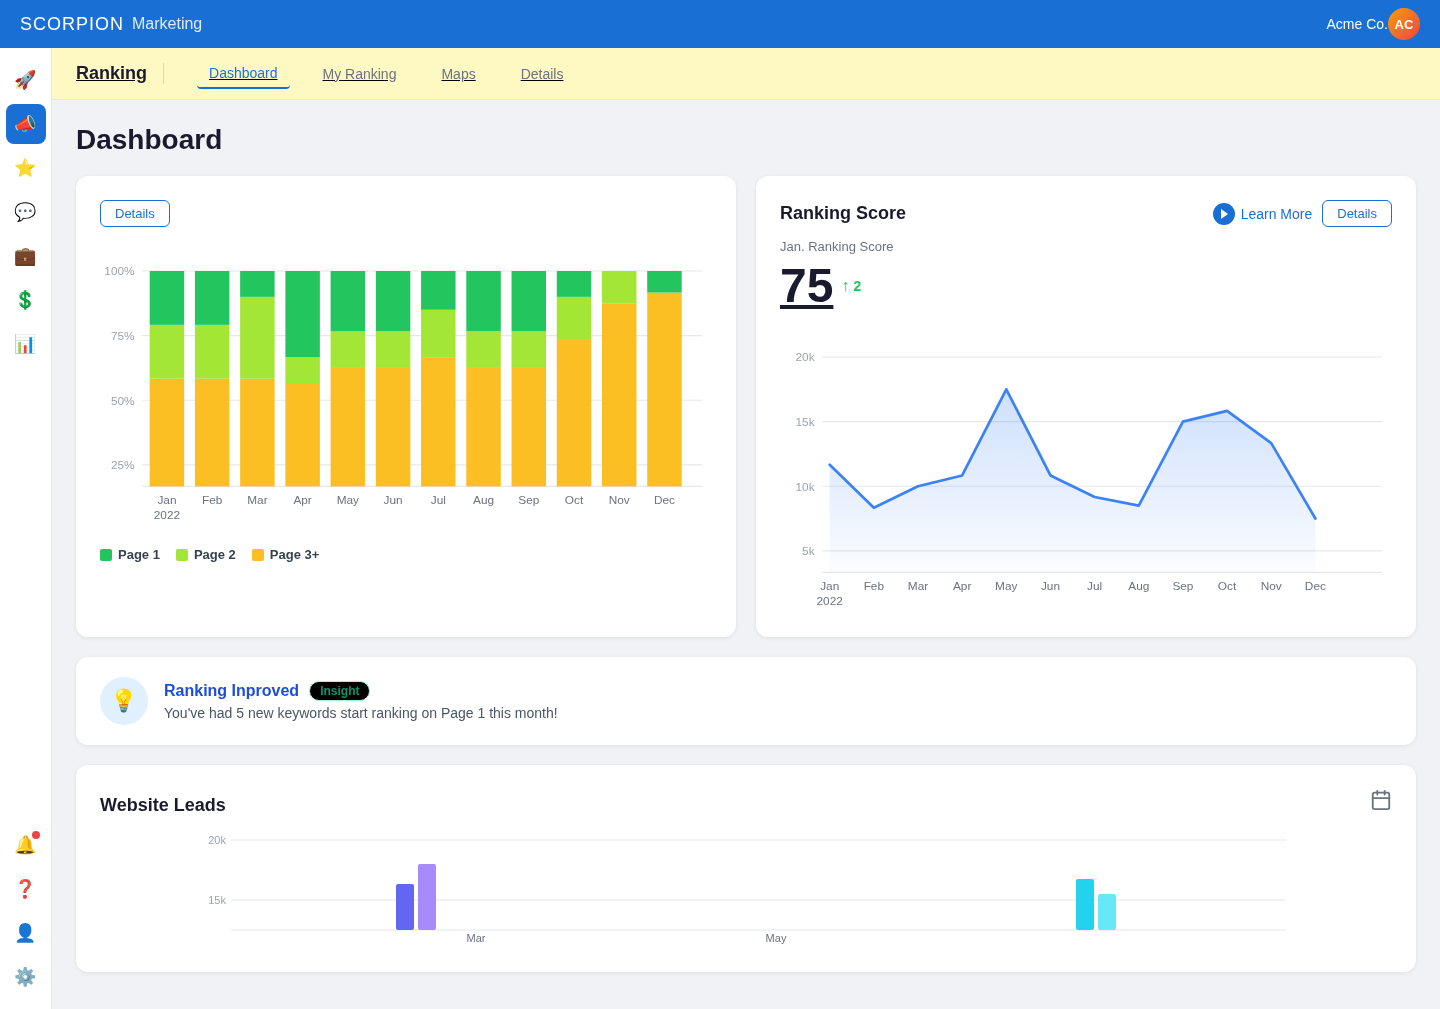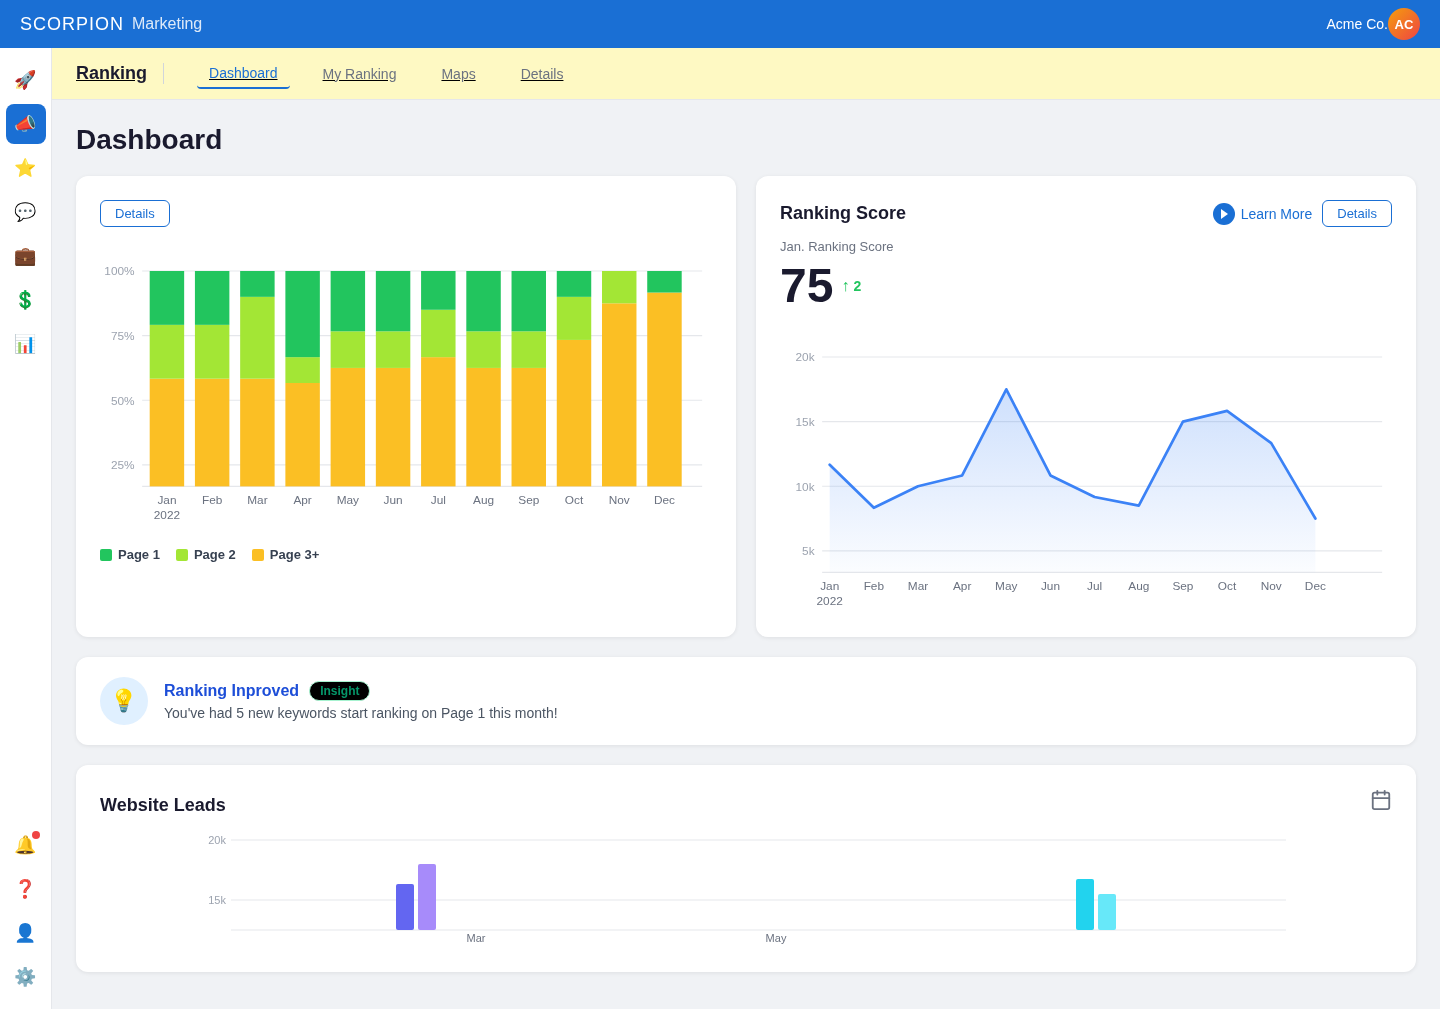--- a/index.html
+++ b/index.html
@@ -129,21 +129,21 @@
       content: '';
       border-left: 7px solid white;
       border-top: 5px solid transparent;
       border-bottom: 5px solid transparent;
       margin-left: 2px;
     }
 
     
     .score-label { font-size: 13px; color: #6b7280; margin-top: 12px; }
     .score-value { display: flex; align-items: center; gap: 8px; margin-top: 4px; }
-    .score-number { font-size: 48px; font-weight: 700; color: #1a1a2e; }
+    .score-number { font-size: 48px; font-weight: 700; color: #1a1a2e; text-decoration: underline; }
     .score-change { display: flex; align-items: center; gap: 4px; color: #22c55e; font-size: 14px; font-weight: 600; }
     .arrow-up { color: #22c55e; font-size: 16px; }
 
     
     .chart-area { margin-top: 16px; width: 100%; }
 
     
     .bar-chart-container { position: relative; width: 100%; }
     .bar-chart-svg { width: 100%; height: 280px; }
     .chart-legend { display: flex; gap: 16px; margin-top: 20px; font-weight: bold; }

